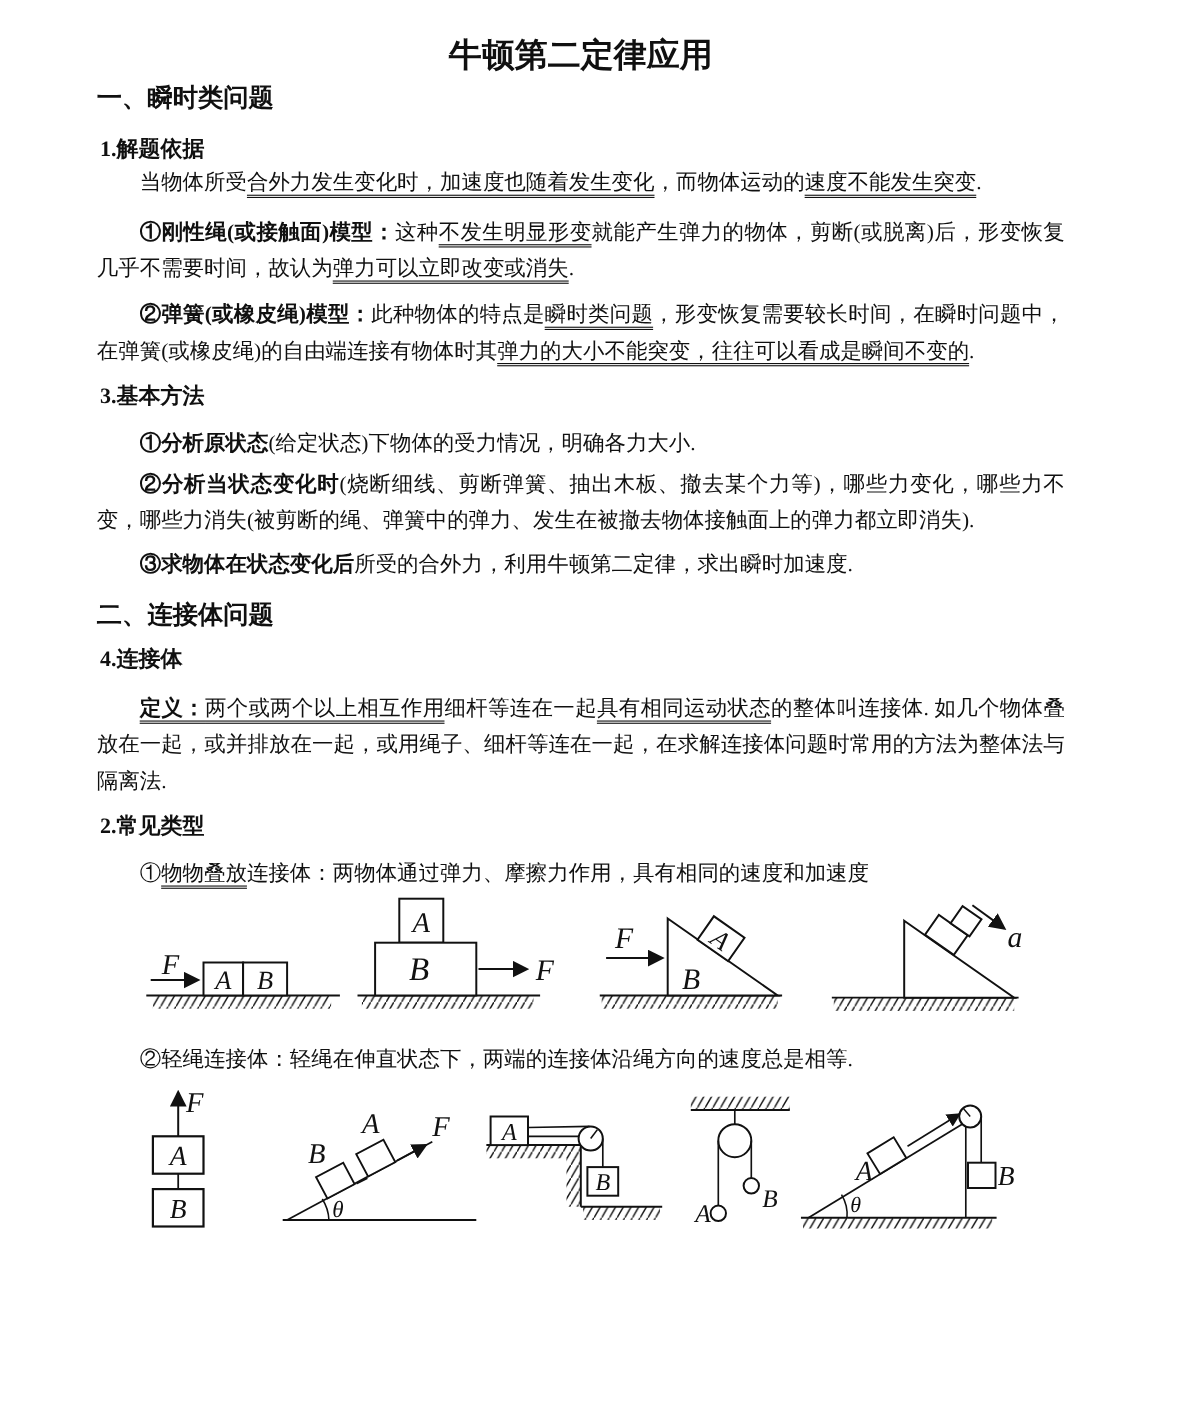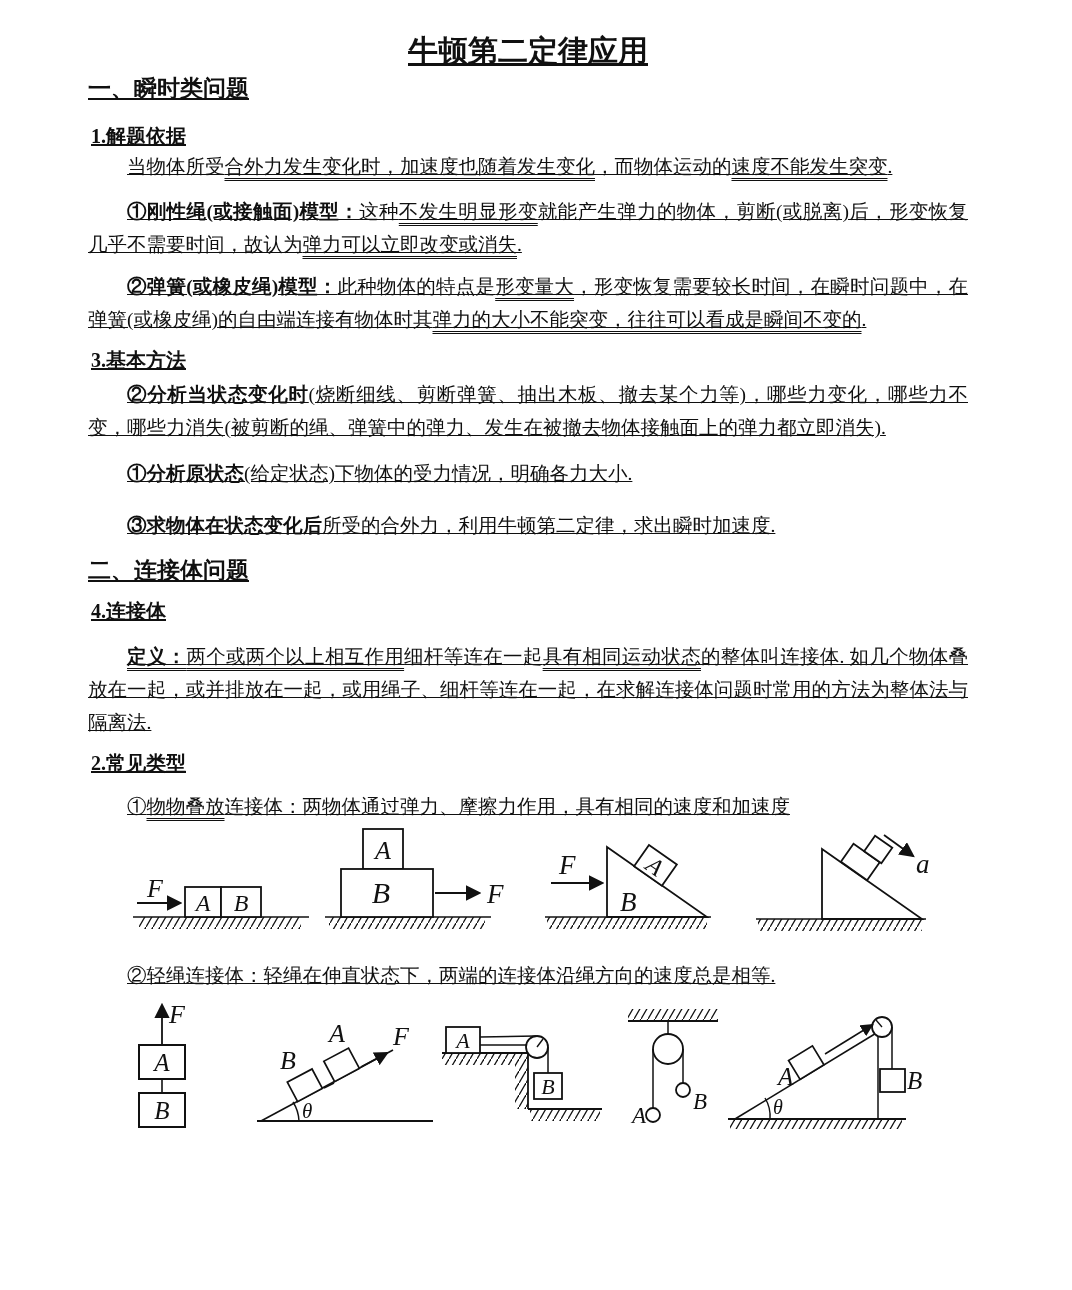--- a/index.html
+++ b/index.html
@@ -5,21 +5,20 @@
   * { margin:0; padding:0; box-sizing:border-box; }
   html,body { background:#ffffff; }
   .page {
     position:relative;
     width:1072px; height:1212px;
     background:#ffffff;
     padding:28px 104px 0 88px;
     font-family:"Liberation Serif", serif;
     color:#101010;
     overflow:hidden;
-    text-decoration:underline;
   }
   h1.title {
     text-align:center; font-size:30px; line-height:46px; font-weight:bold;
   }
   h2.sec {
     font-size:23px; line-height:30px; font-weight:bold;
   }
   h3.sub {
     font-size:20px; line-height:27px; font-weight:bold; margin-left:3px;
   }
@@ -82,26 +81,26 @@
   </svg>
 
   <h1 class="title">牛顿第二定律应用</h1>
 
   <h2 class="sec" style="">一、瞬时类问题</h2>
 
   <h3 class="sub" style="margin-top:19px">1.解题依据</h3>
   <p class="body" style=""><span>当物体所受</span><span class="u2">合外力发生变化时，加速度也随着发生变化</span><span>，而物体运动的</span><span class="u2">速度不能发生突变</span><span>.</span></p>
 
   <p class="body" style="margin-top:12px"><span class="b">①刚性绳(或接触面)模型：</span><span>这种</span><span class="u2">不发生明显形变</span><span>就能产生弹力的物体，剪断(或脱离)后，形变恢复几乎不需要时间，故认为</span><span class="u2">弹力可以立即改变或消失</span><span>.</span></p>
-  <p class="body" style="margin-top:9px"><span class="b">②弹簧(或橡皮绳)模型：</span><span>此种物体的特点是</span><span class="u2">形变量大</span><span>，形变恢复需要较长时间，在瞬时问题中，在弹簧(或橡皮绳)的自由端连接有物体时其</span><span class="u2">弹力的大小不能突变，往往可以看成是瞬间不变的</span><span>.</span></p>
+  <p class="body" style="margin-top:9px"><span class="b">②弹簧(或橡皮绳)模型：</span><span>此种物体的特点是</span><span class="u2">瞬时类问题</span><span>，形变恢复需要较长时间，在瞬时问题中，在弹簧(或橡皮绳)的自由端连接有物体时其</span><span class="u2">弹力的大小不能突变，往往可以看成是瞬间不变的</span><span>.</span></p>
 
   <h3 class="sub" style="margin-top:11px">3.基本方法</h3>
+  <p class="body" style="margin-top:13px"><span class="b">①分析原状态</span><span>(给定状态)下物体的受力情况，明确各力大小.</span></p>
   <p class="body" style="margin-top:4px"><span class="b">②分析当状态变化时</span><span>(烧断细线、剪断弹簧、抽出木板、撤去某个力等)，哪些力变化，哪些力不变，哪些力消失(被剪断的绳、弹簧中的弹力、发生在被撤去物体接触面上的弹力都立即消失).</span></p>
-  <p class="body" style="margin-top:13px"><span class="b">①分析原状态</span><span>(给定状态)下物体的受力情况，明确各力大小.</span></p>
-  <p class="body" style="margin-top:19px"><span class="b">③求物体在状态变化后</span><span>所受的合外力，利用牛顿第二定律，求出瞬时加速度.</span></p>
+  <p class="body" style="margin-top:7px"><span class="b">③求物体在状态变化后</span><span>所受的合外力，利用牛顿第二定律，求出瞬时加速度.</span></p>
 
   <h2 class="sec" style="margin-top:14px">二、连接体问题</h2>
 
   <h3 class="sub" style="margin-top:12px">4.连接体</h3>
   <p class="body" style="margin-top:15px"><span class="b u2">定义：</span><span class="u2">两个或两个以上相互作用</span><span>细杆等连在一起</span><span class="u2">具有相同运动状态</span><span>的整体叫连接体. 如几个物体叠放在一起，或并排放在一起，或用绳子、细杆等连在一起，在求解连接体问题时常用的方法为整体法与隔离法.</span></p>
 
   <h3 class="sub" style="margin-top:11px">2.常见类型</h3>
   <p class="body" style="margin-top:13px"><span>①</span><span class="u2">物物叠放</span><span>连接体：两物体通过弹力、摩擦力作用，具有相同的速度和加速度</span></p>
 
   <div class="figrow" style="margin-top:4px">

